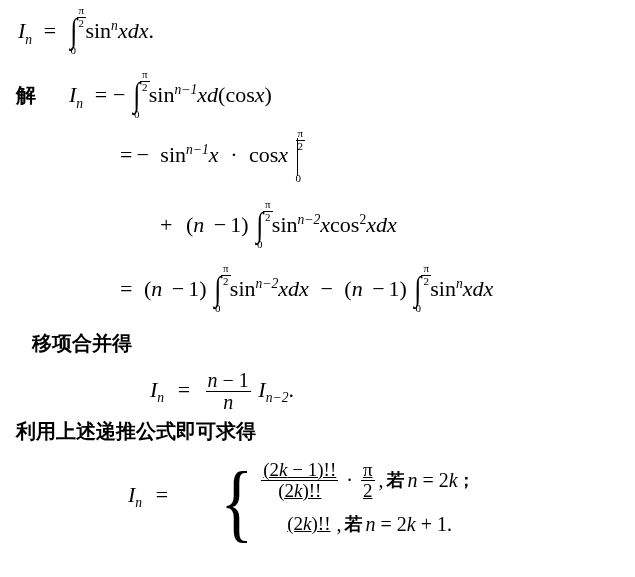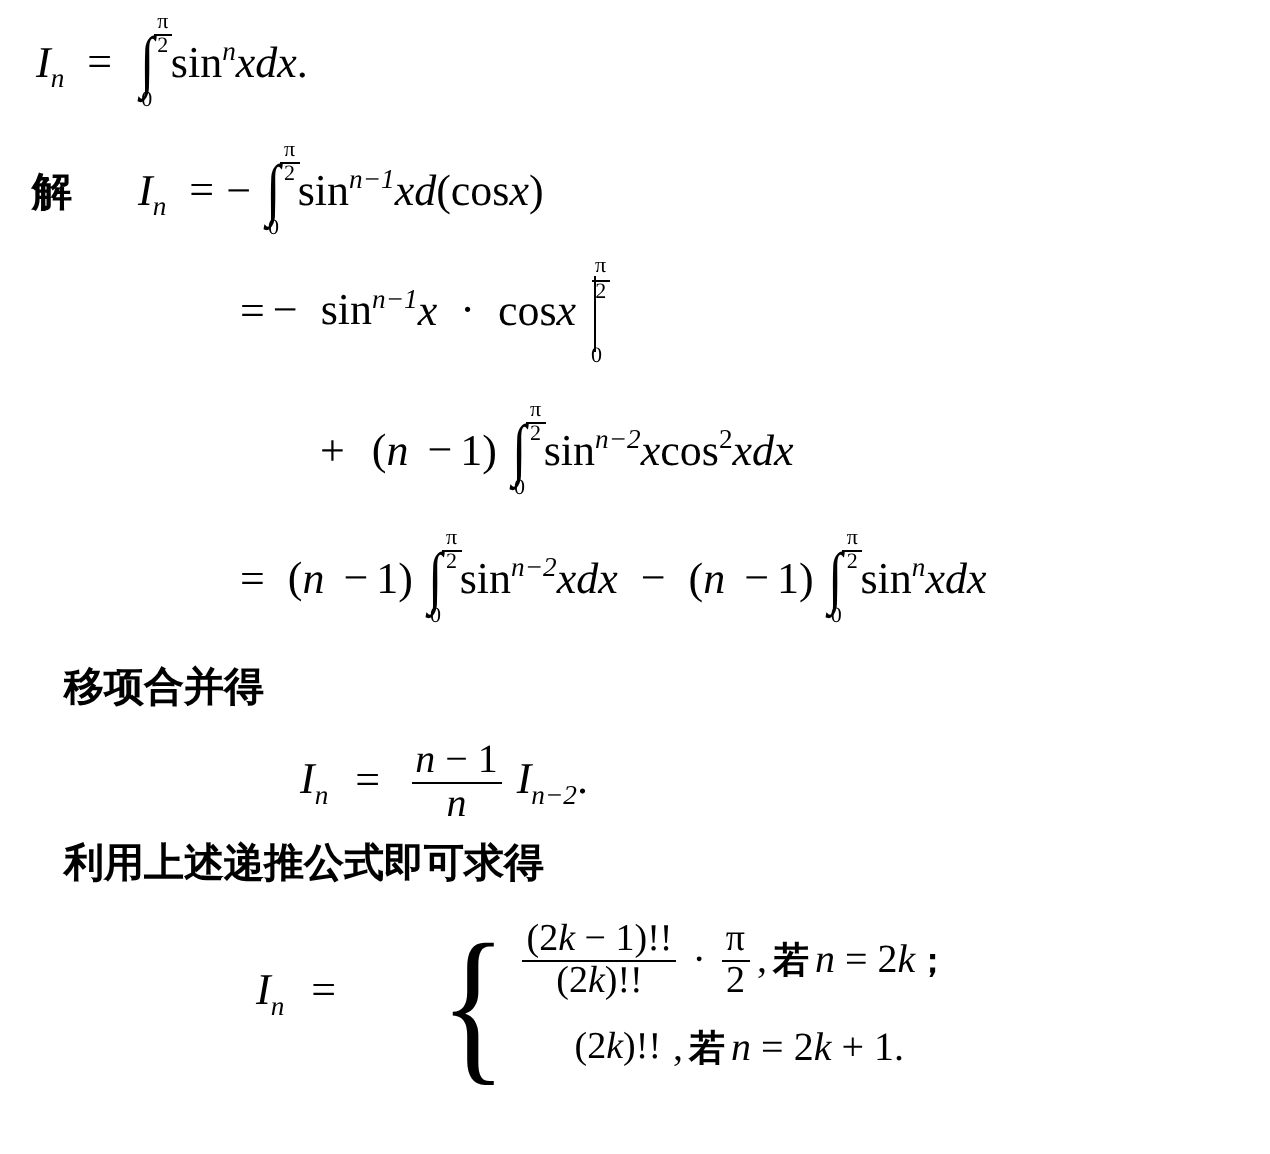--- a/index.html
+++ b/index.html
@@ -140,21 +140,21 @@
   }
   .case-lines > div {
     white-space: nowrap;
     height: 44px;
     display: flex;
     align-items: center;
   }
 
   .f22 { font-size: 22px; }
   .f20 { font-size: 20px; }
-  .f19 { font-size: 19px; }
+  .f19 { font-size: 19px; text-decoration: underline; }
 </style>
 </head>
 <body>
 
 <div class="page">
 
   <div class="row f22 it" style="left:18px; top:18px;">
     <span>I</span><span class="sub">n</span>
     <span style="font-style:normal; padding:0 6px;">=</span>
     <span class="integral">
@@ -239,21 +239,21 @@
   <div class="row f22" style="left:150px; top:370px;">
     <span class="it">I</span><span class="sub">n</span>
     <span style="padding:0 8px;">=</span>
     <span class="frac f20">
       <span class="num"><span class="it">n</span> − 1</span>
       <span class="den it">n</span>
     </span>
     <span class="it">I</span><span class="sub">n−2</span><span>.</span>
   </div>
 
-  <div class="row cjk f20" style="left:32px; top:418px;">利用上述递推公式即可求得</div>
+  <div class="row cjk f20" style="left:16px; top:418px;">利用上述递推公式即可求得</div>
 
   <div class="row f22" style="left:128px; top:482px;">
     <span class="it">I</span><span class="sub">n</span>
     <span style="padding:0 8px;">=</span>
   </div>
 
   <div class="cases" style="left:216px; top:458px;">
     <span class="brace">{</span>
     <div class="case-lines f20">
 

